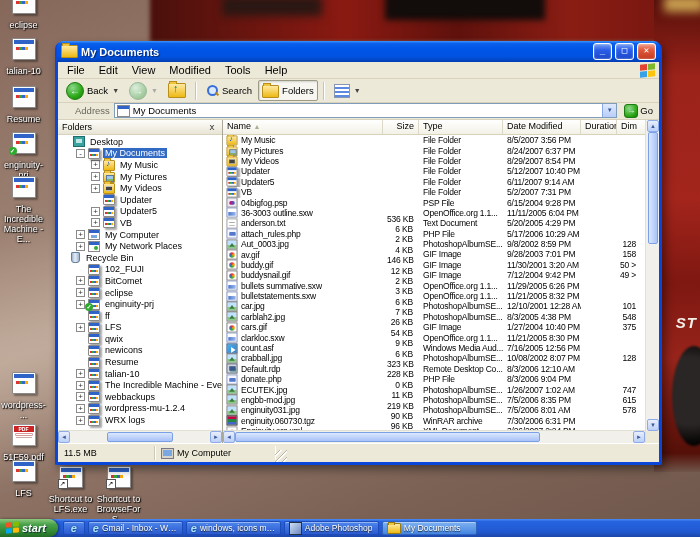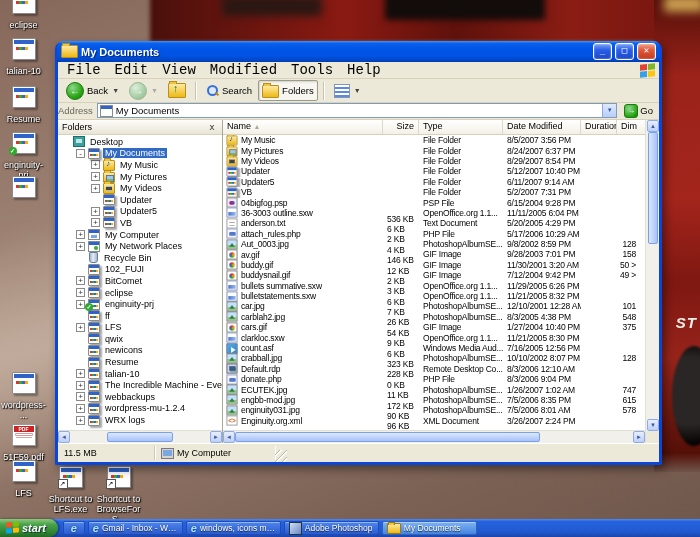--- a/index.html
+++ b/index.html
@@ -41,21 +41,21 @@
   .titlebar{height:21px;border-radius:6px 6px 0 0;margin:-1px -1px 0 -1px;display:flex;align-items:center;padding:0 4px;gap:3px;
     background:linear-gradient(180deg,#3d95ff 0%,#0a60eb 12%,#0054e6 38%,#0053e3 72%,#0246c4 92%,#013cb0 100%);}
   .title-text{color:#fff;font-weight:bold;font-size:11px;flex:1;text-shadow:1px 1px 1px #00256e;white-space:nowrap;overflow:hidden;}
   .tb-ic{width:14px;height:12px;position:relative;flex:none;}
   .cap-btn{width:17px;height:15px;border-radius:3px;border:1px solid #fff;flex:none;color:#fff;font-size:9px;line-height:13px;text-align:center;
     background:linear-gradient(180deg,#7ba1f2,#2a5ee8 40%,#1c48c8);box-shadow:inset 0 0 2px rgba(255,255,255,.6);font-family:"DejaVu Sans Mono",monospace;}
   .cap-close{background:linear-gradient(180deg,#f0a08c,#e0593c 40%,#c23b1e);}
   
   .menubar{height:16px;background:#ece9d8;display:flex;align-items:center;padding:0 2px;border-bottom:1px solid #d8d2bd;}
   .menu-items{display:flex;flex:1;}
-  .mi{font-size:14px;padding:1px 7px;color:#000;font-family:Liberation Mono, monospace;}
+  .mi{font-size:11px;padding:1px 7px;color:#000;}
   .winflag{width:15px;height:13px;display:grid;grid-template:6px 6px / 7px 7px;gap:1px;transform:skewY(-5deg);margin-right:2px;}
   .winflag i{display:block;}
   .winflag i:nth-child(1){background:#e34432;}.winflag i:nth-child(2){background:#7eb72c;}
   .winflag i:nth-child(3){background:#36a1e6;}.winflag i:nth-child(4){background:#ffc40d;}
   
   .toolbar{height:23px;background:#ece9d8;display:flex;align-items:center;padding:0 4px;gap:2px;border-bottom:1px solid #d8d2bd;font-size:9.5px;}
   .tbtn2{display:flex;align-items:center;gap:3px;padding:2px 3px;border:1px solid transparent;border-radius:2px;}
   .tbtn2.pressed{background:#f7f6f1;border-color:#9d9a86;box-shadow:inset 1px 1px 2px rgba(0,0,0,.15);}
   .circ{width:16px;height:16px;border-radius:50%;flex:none;text-align:center;line-height:15px;color:#fff;font-size:10px;font-weight:bold;
     background:radial-gradient(circle at 35% 30%,#8ed88e,#2ba816 60%,#157a0a);border:1px solid #1d7a10;}
@@ -66,21 +66,21 @@
   .ico-up::before{content:"";position:absolute;top:-3px;left:0;width:6px;height:2px;background:#edc53f;border:1px solid #b98e1a;border-bottom:0;}
   .ico-up::after{content:"\2191";position:absolute;left:4px;top:-2px;color:#0a7a0a;font-weight:bold;font-size:11px;text-shadow:0 0 1px #fff;}
   .ico-search{width:13px;height:13px;position:relative;flex:none;}
   .ico-search::before{content:"";position:absolute;left:1px;top:1px;width:7px;height:7px;border:2px solid #3a6fd8;border-radius:50%;background:#dce9fb;}
   .ico-search::after{content:"";position:absolute;left:9px;top:9px;width:4px;height:2px;background:#b8860b;transform:rotate(45deg);}
   .ico-folder{width:15px;height:11px;position:relative;flex:none;background:linear-gradient(#ffe9a2,#edb913);border:1px solid #b98e1a;border-radius:1px;margin-top:2px;}
   .ico-folder::before{content:"";position:absolute;top:-3px;left:0;width:6px;height:2px;background:#edc53f;border:1px solid #b98e1a;border-bottom:0;}
   .ico-views{width:14px;height:12px;flex:none;border:1px solid #8795b5;background:
      repeating-linear-gradient(0deg,#5b8ae0 0 2px,#fff 2px 4px),#fff;}
   
-  .addrbar{height:15px;background:#ece9d8;display:flex;align-items:center;padding:0 3px 1px 0;gap:4px;border-bottom:1px solid #d8d2bd;}
+  .addrbar{height:15px;background:#ece9d8;display:flex;align-items:center;padding:0 3px 1px 17px;gap:4px;border-bottom:1px solid #d8d2bd;}
   .addr-label{font-size:9.5px;color:#6a675d;flex:none;}
   .addr-combo{flex:1;height:13px;background:#fff;border:1px solid #7f9db9;display:flex;align-items:center;padding-left:2px;gap:3px;}
   .addr-ic{width:11px;height:10px;position:relative;background:#fdfdfd;border:1px solid #8a8a8a;flex:none;}
   .addr-ic::before{content:"";position:absolute;left:0;top:0;right:0;height:3px;background:#2f63c8;}
   .addr-text{font-size:9.5px;flex:1;}
   .addr-drop{width:13px;height:13px;flex:none;background:linear-gradient(#e0e9fd,#b8cdf8);border-left:1px solid #89a8e8;
     font-size:6px;color:#355a9c;text-align:center;line-height:13px;}
   .go-btn{display:flex;align-items:center;gap:2px;font-size:9.5px;flex:none;padding:0 3px;}
   .go-ic{width:12px;height:12px;border-radius:3px;background:radial-gradient(circle at 35% 30%,#8ed88e,#2ba816 65%,#157a0a);
     color:#fff;font-size:8px;line-height:12px;text-align:center;font-weight:bold;border:1px solid #1d7a10;}
@@ -137,21 +137,21 @@
   .lpane{flex:1;display:flex;min-width:0;}
   .lmain{flex:1;display:flex;flex-direction:column;min-width:0;}
   .lheader{height:14px;display:flex;flex:none;background:linear-gradient(#fff,#f3f1e6);border-bottom:1px solid #d8d2bd;font-size:9px;color:#000;}
   .hc{padding:1px 4px;border-right:1px solid #ddd9c8;white-space:nowrap;overflow:hidden;box-sizing:border-box;flex:none;}
   .sortarrow{color:#b0ab95;font-size:7px;}
   .rows{flex:1;overflow:hidden;background:#fff;}
   .frow{display:flex;height:10.4px;align-items:center;font-size:8.5px;letter-spacing:-0.2px;white-space:nowrap;}
   .fc{flex:none;overflow:hidden;box-sizing:border-box;padding:0 4px;}
   .c-name{width:160px;display:flex;align-items:center;gap:2px;padding-left:3px;}
   .c-name .ic{transform:scale(.92);margin-right:1px;}
-  .c-size{width:36px;text-align:left;padding-right:6px;margin-top:32px;}
+  .c-size{width:36px;text-align:right;padding-right:6px;margin-top:32px;}
   .c-type{width:84px;}
   .c-date{width:78px;}
   .c-dur{width:36px;}
   .c-dim{width:20px;text-align:right;padding:0 1px;}
   .h-name{width:160px;}.h-size{width:36px;text-align:right;}.h-type{width:84px;}.h-date{width:78px;}.h-dur{width:36px;}.h-dim{width:20px;border-right:0;text-align:center;}
   
   .hscroll{height:12px;flex:none;display:flex;background:#f1f0ea;border-top:1px solid #e2e0d2;}
   .sb-btn{width:12px;height:12px;flex:none;background:linear-gradient(#e8eefd,#bdd0f8);border:1px solid #8cabe8;border-radius:2px;
      color:#3a5a9c;font-size:6px;line-height:10px;text-align:center;box-sizing:border-box;}
   .sb-thumb-h{height:10px;margin-top:1px;background:linear-gradient(#dbe7fd,#a8c2f8);border:1px solid #7aa1e6;border-radius:2px;box-sizing:border-box;}
@@ -202,21 +202,21 @@
 <div class="wp wp-car-right"></div>
 <div class="wp wp-tire"></div>
 <div class="wp wp-glow"></div>
 <div class="wp wp-decal">ST</div>
 
 <div id="deskicons">
     <div class="dicon" style="left: 1px; top: -8px;"><span class="dic ic-docwin"></span><div class="dlabel">eclipse</div></div>
     <div class="dicon" style="left: 1px; top: 38px;"><span class="dic ic-docwin"></span><div class="dlabel">talian-10</div></div>
     <div class="dicon" style="left: 1px; top: 86px;"><span class="dic ic-docwin"></span><div class="dlabel">Resume</div></div>
     <div class="dicon" style="left: 1px; top: 132px;"><span class="dic ic-docwin-check"><span class="ovl ovl-check">✓</span></span><div class="dlabel">enginuity-prj</div></div>
-    <div class="dicon" style="left: 1px; top: 176px;"><span class="dic ic-docwin"></span></div>
+    <div class="dicon" style="left: 1px; top: 176px;"><span class="dic ic-docwin"></span><div class="dlabel">The Incredible Machine - E...</div></div>
     <div class="dicon" style="left: 1px; top: 372px;"><span class="dic ic-docwin"></span><div class="dlabel">wordpress-...</div></div>
     <div class="dicon" style="left: 1px; top: 424px;"><span class="dic ic-pdf"></span><div class="dlabel">51F59.pdf</div></div>
     <div class="dicon" style="left: 1px; top: 460px;"><span class="dic ic-docwin"></span><div class="dlabel">LFS</div></div>
     <div class="dicon" style="left: 48px; top: 466px;"><span class="dic ic-docwin-shortcut"><span class="ovl ovl-arrow">↗</span></span><div class="dlabel">Shortcut to LFS.exe</div></div>
     <div class="dicon" style="left: 96px; top: 466px;"><span class="dic ic-docwin-shortcut"><span class="ovl ovl-arrow">↗</span></span><div class="dlabel">Shortcut to BrowseForS...</div></div>
   </div>
 
 <div class="win">
   <div class="titlebar">
     <span class="tb-ic ico-folder" style="margin-top:0"></span>
@@ -335,21 +335,21 @@
           <div class="trow" style="padding-left: 18px;">
             <span class="expand">+</span>
             <span class="ic ic-computer"></span>
             <span class="tlabel">My Computer</span>
           </div>
           <div class="trow" style="padding-left: 18px;">
             <span class="expand">+</span>
             <span class="ic ic-network"></span>
             <span class="tlabel">My Network Places</span>
           </div>
-          <div class="trow" style="padding-left: 18px;">
+          <div class="trow" style="">
             <span class="expand none"></span>
             <span class="ic ic-recycle"></span>
             <span class="tlabel">Recycle Bin</span>
           </div>
           <div class="trow" style="padding-left: 18px;">
             <span class="expand none"></span>
             <span class="ic ic-docwin"></span>
             <span class="tlabel">102_FUJI</span>
           </div>
           <div class="trow" style="padding-left: 18px;">
@@ -671,21 +671,21 @@
               <span class="fc c-dur"></span>
               <span class="fc c-dim"></span>
             </div>
             <div class="frow">
               <span class="fc c-name">
                 <span class="ic ic-jpg"></span>
                 <span class="fname">crabball.jpg</span>
               </span>
               <span class="fc c-size">228 KB</span>
               <span class="fc c-type">PhotoshopAlbumSE...</span>
-              <span class="fc c-date">10/10/2002 8:07 PM</span>
+              <span class="fc c-date">10/08/2002 8:07 PM</span>
               <span class="fc c-dur"></span>
               <span class="fc c-dim">128</span>
             </div>
             <div class="frow">
               <span class="fc c-name">
                 <span class="ic ic-rdp"></span>
                 <span class="fname">Default.rdp</span>
               </span>
               <span class="fc c-size">0 KB</span>
               <span class="fc c-type">Remote Desktop Co...</span>
@@ -702,21 +702,21 @@
               <span class="fc c-type">PHP File</span>
               <span class="fc c-date">8/3/2006 9:04 PM</span>
               <span class="fc c-dur"></span>
               <span class="fc c-dim"></span>
             </div>
             <div class="frow">
               <span class="fc c-name">
                 <span class="ic ic-jpg"></span>
                 <span class="fname">ECUTEK.jpg</span>
               </span>
-              <span class="fc c-size">172 KB</span>
+              <span class="fc c-size">219 KB</span>
               <span class="fc c-type">PhotoshopAlbumSE...</span>
               <span class="fc c-date">1/26/2007 1:02 AM</span>
               <span class="fc c-dur"></span>
               <span class="fc c-dim">747</span>
             </div>
             <div class="frow">
               <span class="fc c-name">
                 <span class="ic ic-jpg"></span>
                 <span class="fname">engbb-mod.jpg</span>
               </span>
@@ -729,20 +729,31 @@
             <div class="frow">
               <span class="fc c-name">
                 <span class="ic ic-jpg"></span>
                 <span class="fname">enginuity031.jpg</span>
               </span>
               <span class="fc c-size">96 KB</span>
               <span class="fc c-type">PhotoshopAlbumSE...</span>
               <span class="fc c-date">7/5/2006 8:01 AM</span>
               <span class="fc c-dur"></span>
               <span class="fc c-dim">578</span>
+            </div>
+            <div class="frow">
+              <span class="fc c-name">
+                <span class="ic ic-tgz"></span>
+                <span class="fname">enginuity.060730.tgz</span>
+              </span>
+              <span class="fc c-size">2,222 KB</span>
+              <span class="fc c-type">WinRAR archive</span>
+              <span class="fc c-date">7/30/2006 6:31 PM</span>
+              <span class="fc c-dur"></span>
+              <span class="fc c-dim"></span>
             </div>
             <div class="frow">
               <span class="fc c-name">
                 <span class="ic ic-xml"></span>
                 <span class="fname">Enginuity.org.xml</span>
               </span>
               <span class="fc c-size">2 KB</span>
               <span class="fc c-type">XML Document</span>
               <span class="fc c-date">3/26/2007 2:24 PM</span>
               <span class="fc c-dur"></span>

